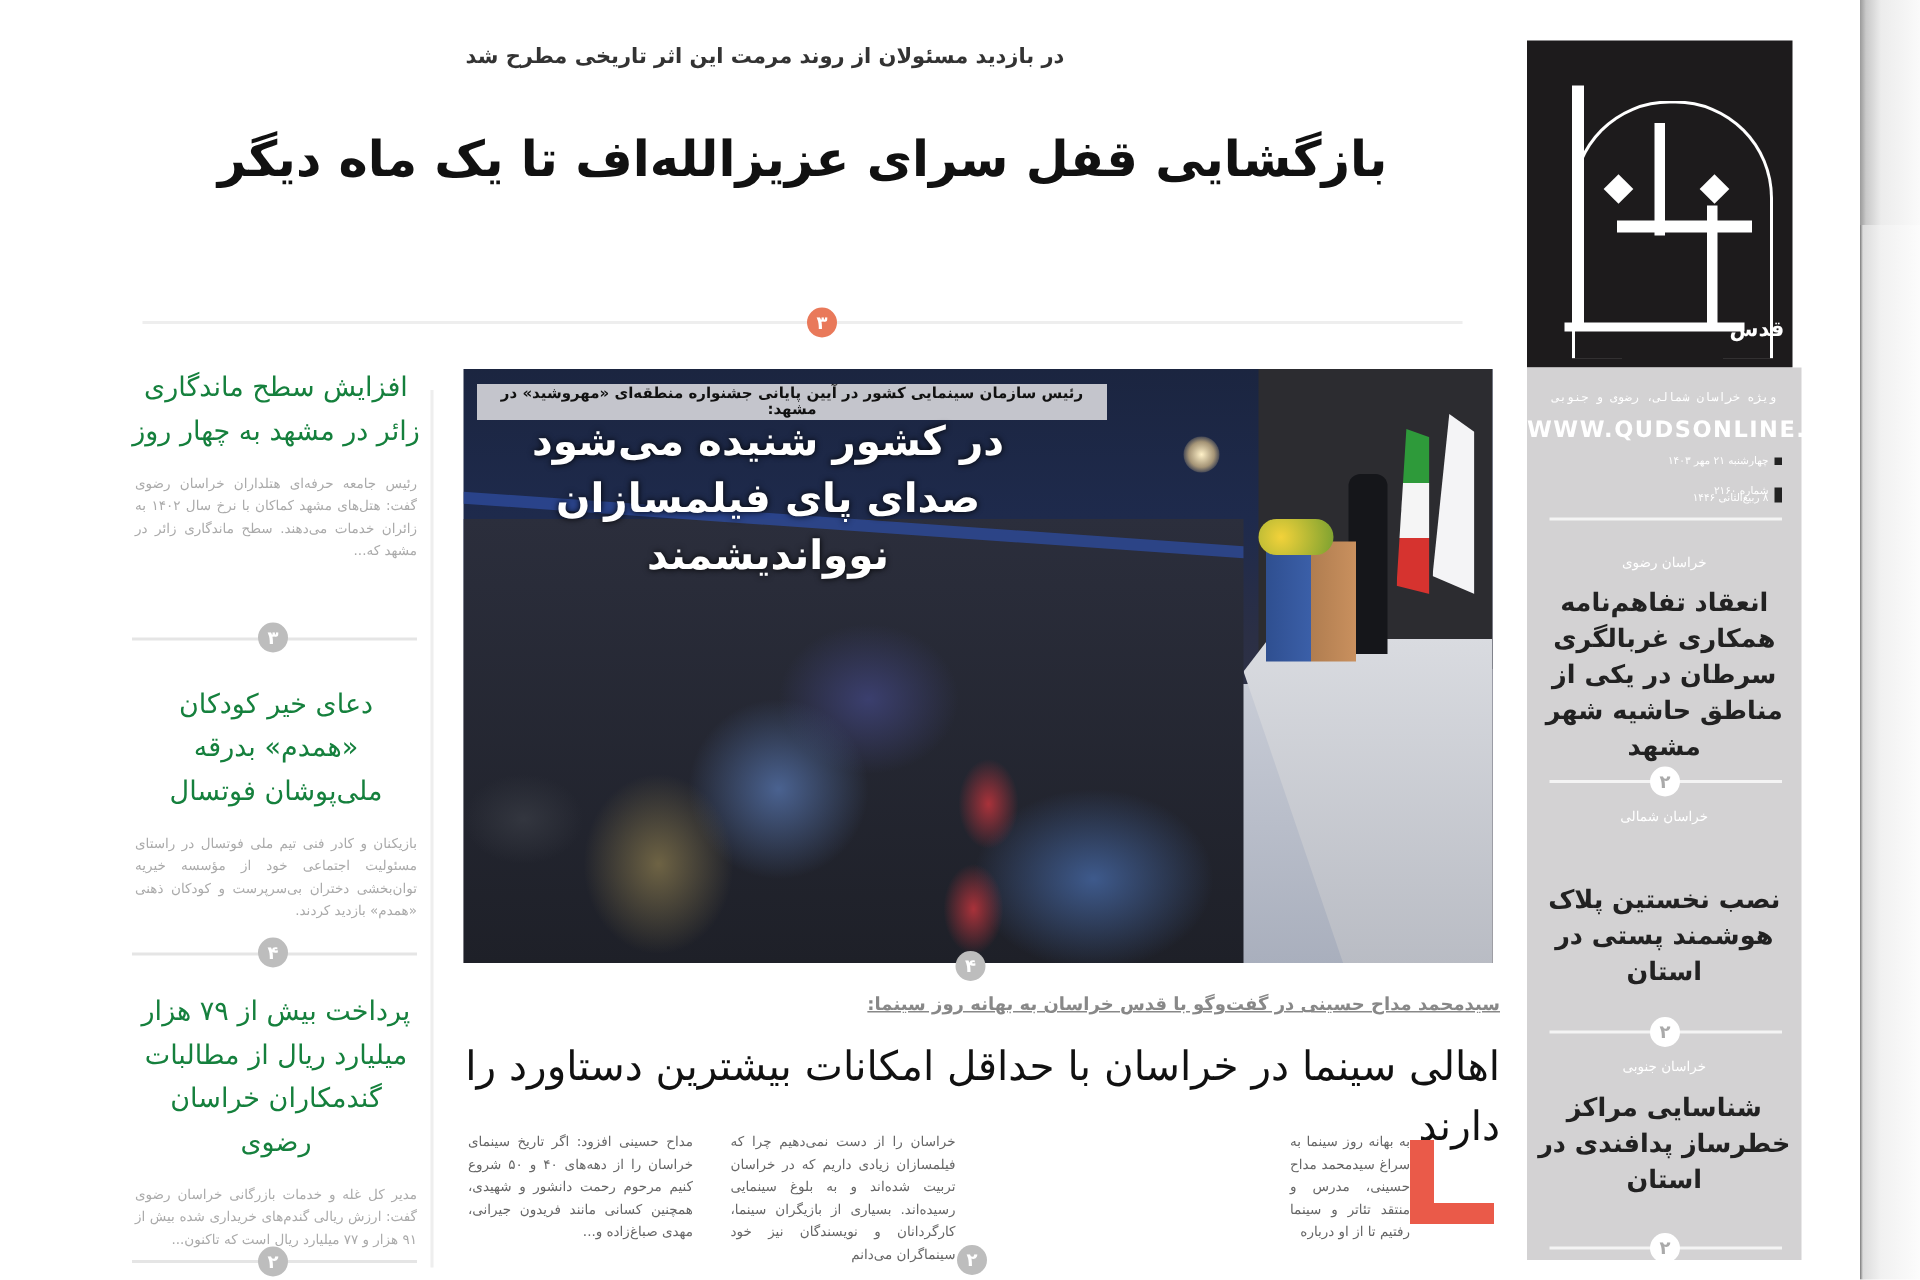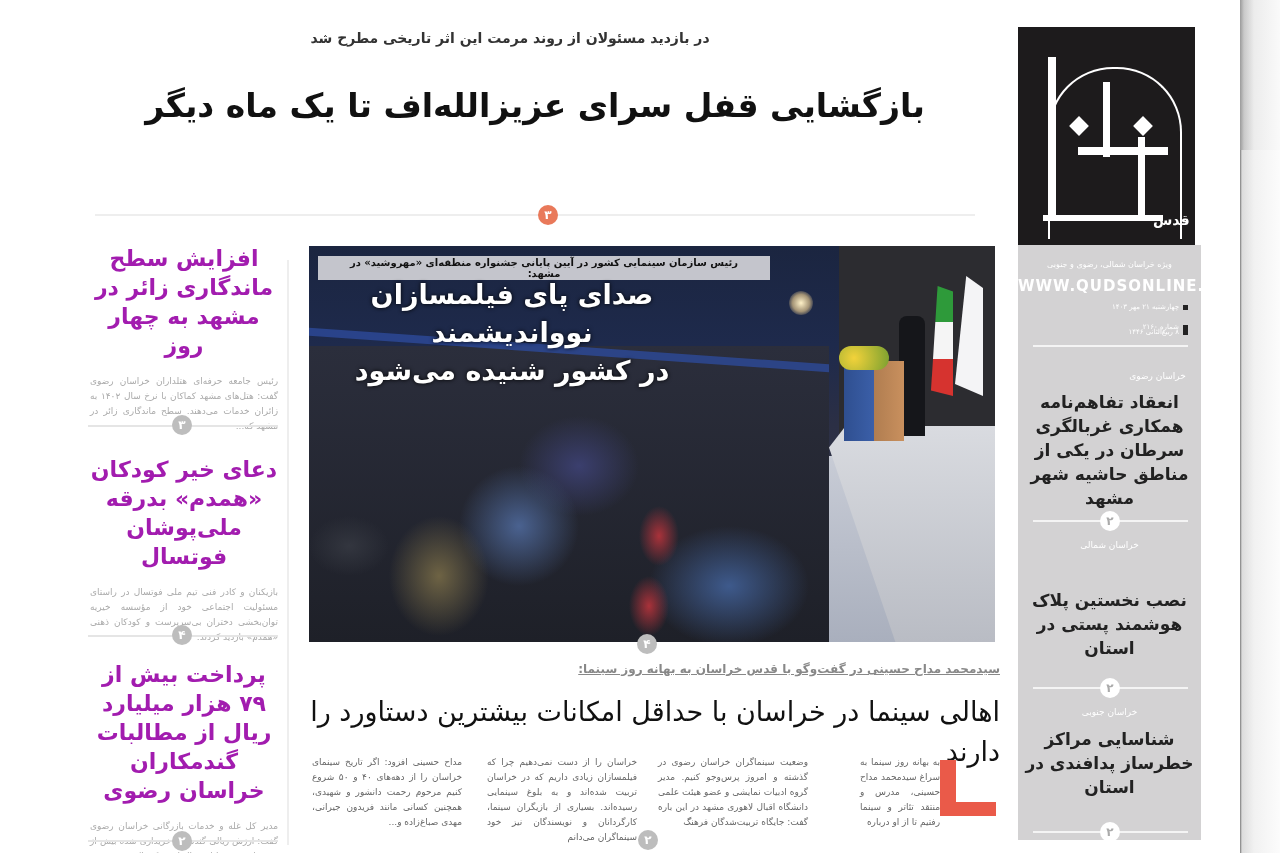--- a/index.html
+++ b/index.html
@@ -22,21 +22,21 @@
   .kicker { position: absolute; left: 300px; top: 30px; width: 420px; font-size: 14px; font-weight: bold; color: #333; }
   .main-headline { position: absolute; left: 70px; top: 76px; width: 930px; font-size: 33px; font-weight: bold; color: #111; letter-spacing: -1px; line-height: 60px; }
   .subhead { position: absolute; left: 200px; top: 163px; width: 680px; font-size: 16px; color: #777; font-weight: bold; }
   .top-rule { position: absolute; left: 95px; top: 214px; width: 880px; height: 2px; background: #eeeeee; }
   .badge { position: absolute; width: 20px; height: 20px; border-radius: 50%; color: #fff; font-size: 12px; font-weight: bold; display: flex; align-items: center; justify-content: center; }
   .badge.orange { background: #e9795a; }
   .badge.grey { background: #bdbdbd; }
   .badge.white { background: #ffffff; color: #aaa; }
   .left-divider { position: absolute; left: 287px; top: 260px; width: 2px; height: 585px; background: #eeeeee; }
   .story { position: absolute; left: 88px; width: 192px; }
-  .story-title { font-size: 22px; font-weight: bold; color: #a21caf; line-height: 29px; }
+  .story-title { font-size: 18px; font-weight: normal; color: #15803d; line-height: 29px; }
   .story-body { font-size: 9px; color: #aaa; line-height: 15px; margin-top: 14px; text-align: justify; text-align-last: right; padding: 0 2px; }
   .story-rule { position: absolute; left: 88px; width: 190px; height: 2px; background: #e5e5e5; }
 
   
   .photo {
     position: absolute; left: 309px; top: 246px; width: 686px; height: 396px; overflow: hidden;
     background:
       radial-gradient(ellipse 60px 50px at 800px 300px, rgba(255,240,200,0.8), transparent),
       linear-gradient(180deg, #1b2540 0%, #1e2a4c 25%, #2b2f45 45%, #3a3a46 100%);
   }
@@ -53,41 +53,41 @@
       radial-gradient(ellipse 40px 30px at 40px 200px, #33363f, transparent),
       radial-gradient(ellipse 50px 60px at 130px 230px, #6e6344, transparent),
       radial-gradient(ellipse 60px 60px at 210px 180px, #4a6290, transparent),
       radial-gradient(ellipse 60px 50px at 270px 120px, #3b3f6e, transparent),
       radial-gradient(ellipse 20px 30px at 350px 190px, #a9323a, transparent),
       radial-gradient(ellipse 20px 30px at 340px 260px, #a9323a, transparent),
       radial-gradient(ellipse 80px 60px at 420px 240px, #3e5a8c, transparent),
       linear-gradient(180deg,#2b2e3c,#1e2028);
   }
   .photo .blue-strip { position: absolute; left: 0; top: 100px; width: 520px; height: 8px; background: #2d4a9a; opacity: .8; transform: skewY(4deg); }
-  .photo-caption-kicker { position: absolute; left: 318px; top: 256px; width: 420px; background: rgba(215,215,220,0.9); color: #111; font-size: 10px; font-weight: bold; padding: 1px 16px; }
+  .photo-caption-kicker { position: absolute; left: 318px; top: 256px; width: 420px; background: rgba(215,215,220,0.9); color: #111; font-size: 10px; font-weight: bold; padding: 1px 0; }
   .photo-headline { position: absolute; left: 312px; top: 276px; width: 400px; color: #fff; font-size: 27px; font-weight: bold; line-height: 38px; text-shadow: 0 0 4px #000; }
   .photo-badge { left: 637px; top: 634px; }
 
   
   .interview-kicker { position: absolute; left: 560px; top: 662px; width: 440px; font-size: 12px; color: #888; font-weight: bold; text-align: right; text-decoration: underline; }
   .interview-headline { position: absolute; left: 305px; top: 692px; width: 695px; font-size: 27px; font-weight: normal; color: #111; line-height: 40px; }
   .interview-col { position: absolute; top: 755px; width: 135px; font-size: 9px; line-height: 15px; color: #666; text-align: justify; text-align-last: right; direction: rtl; }
   .red-l { position: absolute; left: 940px; top: 760px; width: 56px; height: 56px; }
   .red-l .v { position: absolute; right: 40px; top: 0; width: 16px; height: 56px; background: #ea5a49; }
   .red-l .h { position: absolute; right: 0; bottom: 0; width: 56px; height: 14px; background: #ea5a49; }
 
   
   .masthead { position: absolute; left: 1018px; top: 27px; width: 177px; height: 218px; background: #1d1b1c; }
   .masthead .arch { position: absolute; left: 30px; top: 40px; width: 130px; height: 170px; border: 2px solid #fff; border-bottom: none; border-radius: 65px 65px 0 0; }
   .masthead .diamond { position: absolute; width: 14px; height: 14px; background: #fff; transform: rotate(45deg); }
   .masthead .stroke { position: absolute; background: #fff; }
   .masthead .sub-logo { position: absolute; left: 135px; top: 185px; color: #fff; font-size: 14px; font-weight: bold; }
 
   .sidebar { position: absolute; left: 1018px; top: 245px; width: 183px; height: 595px; background: #d3d2d3; }
-  .sidebar .tagline { position: absolute; left: 0; top: 15px; width: 183px; font-size: 8px; color: #fff; }
+  .sidebar .tagline { position: absolute; left: 0; top: 15px; width: 183px; font-size: 8px; color: #fff; font-family: Liberation Mono, monospace; }
   .sidebar .url { position: absolute; left: 0; top: 32px; width: 183px; font-size: 15px; color: #fff; font-weight: bold; text-align: center; letter-spacing: 1px; font-family: "DejaVu Sans", sans-serif; }
   .sidebar .date-row { position: absolute; left: 30px; width: 140px; font-size: 7px; color: #fff; text-align: right; direction: rtl; }
   .sidebar .date-row .sq { display: inline-block; width: 5px; height: 5px; background: #222; margin-left: 4px; vertical-align: middle; }
   .sidebar .rule { position: absolute; left: 15px; width: 155px; height: 2px; background: #f4f4f4; }
   .sidebar .section { position: absolute; left: 0; width: 183px; font-size: 9px; color: #fff; }
   .sidebar .title { position: absolute; left: 0; width: 183px; font-size: 17px; font-weight: bold; color: #222; line-height: 24px; }
 </style>
 </head>
 <body>
 
@@ -129,34 +129,33 @@
     <div class="speaker"></div>
     <div class="podium"></div>
     <div class="flowers"></div>
     <div class="flag1"></div>
     <div class="flag2"></div>
     <div class="seats"></div>
     <div class="blue-strip"></div>
   </div>
   <div class="photo-caption-kicker rtl">رئیس سازمان سینمایی کشور در آیین پایانی جشنواره منطقه‌ای «مهروشید» در مشهد:</div>
   <div class="photo-headline rtl">
+    <div>در کشور شنیده می‌شود</div>
     <div>صدای پای فیلمسازان نوواندیشمند</div>
-    <div>در کشور شنیده می‌شود</div>
   </div>
   <div class="badge grey photo-badge">۴</div>
 
   <div class="interview-kicker" style="direction:rtl;">سیدمحمد مداح حسینی در گفت‌وگو با قدس خراسان به بهانه روز سینما:</div>
   <div class="interview-headline" style="direction:rtl;">اهالی سینما در خراسان با حداقل امکانات بیشترین دستاورد را دارند</div>
 
   <div class="red-l">
     <div class="v"></div>
       <div class="h"></div>
   </div>
   <div class="interview-col" style="left:860px; width:80px;">به بهانه روز سینما به سراغ سیدمحمد مداح حسینی، مدرس و منتقد تئاتر و سینما رفتیم تا از او درباره</div>
-  <div class="interview-col" style="left:658px; width:150px;">وضعیت سینماگران خراسان رضوی در گذشته و امروز پرس‌وجو کنیم. مدیر گروه ادبیات نمایشی و عضو هیئت علمی دانشگاه اقبال لاهوری مشهد در این باره گفت: جایگاه تربیت‌شدگان فرهنگ</div>
   <div class="interview-col" style="left:487px; width:150px;">خراسان را از دست نمی‌دهیم چرا که فیلمسازان زیادی داریم که در خراسان تربیت شده‌اند و به بلوغ سینمایی رسیده‌اند. بسیاری از بازیگران سینما، کارگردانان و نویسندگان نیز خود سینماگران می‌دانم</div>
   <div class="interview-col" style="left:312px; width:150px;">مداح حسینی افزود: اگر تاریخ سینمای خراسان را از دهه‌های ۴۰ و ۵۰ شروع کنیم مرحوم رحمت دانشور و شهیدی، همچنین کسانی مانند فریدون جیرانی، مهدی صباغ‌زاده و...</div>
   <div class="badge grey" style="left:638px; top:830px;">۲</div>
 
   <div class="masthead">
     <div class="arch"></div>
     <div class="stroke" style="left:30px; top:30px; width:8px; height:160px;"></div>
     <div class="stroke" style="left:25px; top:188px; width:120px; height:6px;"></div>
     <div class="stroke" style="left:60px; top:120px; width:90px; height:8px;"></div>
     <div class="stroke" style="left:85px; top:55px; width:7px; height:75px;"></div>
@@ -167,21 +166,21 @@
   </div>
 
   <div class="sidebar">
     <div class="tagline rtl">ویژه خراسان شمالی، رضوی و جنوبی</div>
     <div class="url">WWW.QUDSONLINE.IR</div>
     <div class="date-row" style="top:58px;"><span class="sq"></span><span>چهارشنبه ۲۱ مهر ۱۴۰۳</span></div>
     <div class="date-row" style="top:83px;"><span class="sq"></span><span>۸ ربیع‌الثانی ۱۴۴۶</span></div>
     <div class="date-row" style="top:78px;"><span class="sq"></span><span>شماره ۲۱۶۰</span></div>
     <div class="rule" style="top:100px;"></div>
 
-    <div class="section rtl" style="top:126px;margin-left:48px;">خراسان رضوی</div>
+    <div class="section rtl" style="top:126px;">خراسان رضوی</div>
     <div class="title rtl" style="top:145px;">انعقاد تفاهم‌نامه همکاری غربالگری سرطان در یکی از مناطق حاشیه شهر مشهد</div>
     <div class="rule" style="top:275px;"></div>
     <div class="badge white" style="left:82px; top:266px;">۲</div>
 
     <div class="section rtl" style="top:295px;">خراسان شمالی</div>
     <div class="title rtl" style="top:343px;">نصب نخستین پلاک هوشمند پستی در استان</div>
     <div class="rule" style="top:442px;"></div>
     <div class="badge white" style="left:82px; top:433px;">۲</div>
 
     <div class="section rtl" style="top:462px;">خراسان جنوبی</div>

